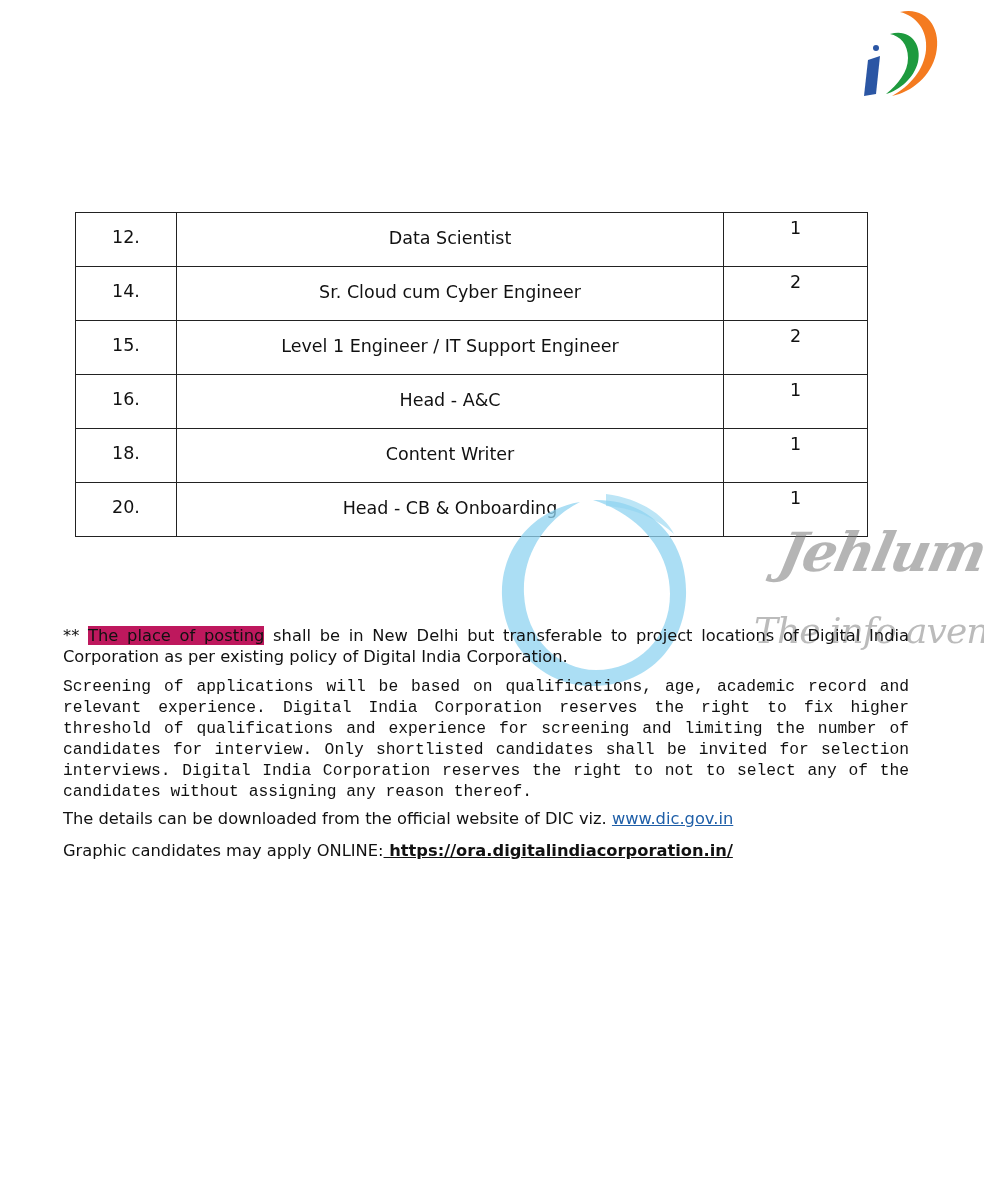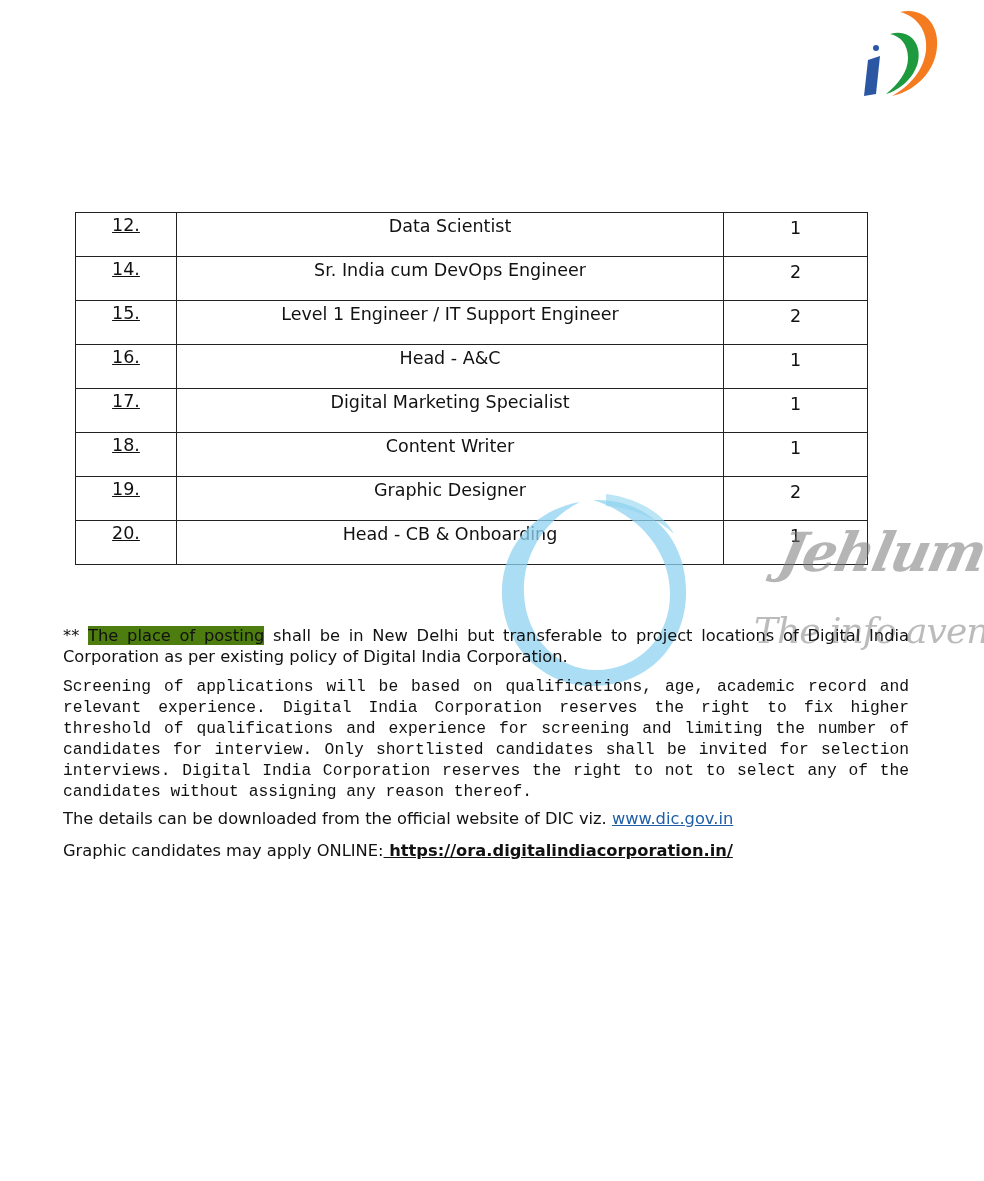--- a/index.html
+++ b/index.html
@@ -34,46 +34,45 @@
       border: 1px solid #222222;
       height: 39px;
       padding: 0;
       vertical-align: top;
       font-size: 17.5px;
       line-height: 22px;
       text-align: center;
     }
     .posts-table td.sl {
       width: 100px;
-      padding-top: 1px;
-      text-decoration: underline;
+      padding-top: 13px;
     }
     .posts-table td.post {
       width: 546px;
-      padding-top: 2px;
+      padding-top: 14px;
     }
     .posts-table td.count {
       width: 143px;
       padding-top: 4px;
     }
     .para {
       position: absolute;
       left: 63px;
       width: 846px;
       font-size: 16.3px;
       line-height: 21px;
       text-align: justify;
       margin: 0;
     }
     .p1 { top: 625px; }
     .p2 { top: 676px; font-family: Liberation Mono, monospace; }
     .p3 { top: 808px; }
     .p4 { top: 840px; }
     .hl {
-      background: #4d7c0f;
+      background: #be185d;
     }
     .link-blue {
       color: #1f5fa8;
       text-decoration: underline;
     }
     .link-black {
       color: #111111;
       font-weight: bold;
       text-decoration: underline;
     }
@@ -129,47 +128,37 @@
 
 <table class="posts-table">
   <tbody>
     <tr>
       <td class="sl">12.</td>
       <td class="post">Data Scientist</td>
       <td class="count">1</td>
     </tr>
     <tr>
       <td class="sl">14.</td>
-      <td class="post">Sr. India cum DevOps Engineer</td>
+      <td class="post">Sr. Cloud cum Cyber Engineer</td>
       <td class="count">2</td>
     </tr>
     <tr>
       <td class="sl">15.</td>
       <td class="post">Level 1 Engineer / IT Support Engineer</td>
       <td class="count">2</td>
     </tr>
     <tr>
       <td class="sl">16.</td>
       <td class="post">Head - A&amp;C</td>
       <td class="count">1</td>
     </tr>
     <tr>
-      <td class="sl">17.</td>
-      <td class="post">Digital Marketing Specialist</td>
-      <td class="count">1</td>
-    </tr>
-    <tr>
       <td class="sl">18.</td>
       <td class="post">Content Writer</td>
       <td class="count">1</td>
-    </tr>
-    <tr>
-      <td class="sl">19.</td>
-      <td class="post">Graphic Designer</td>
-      <td class="count">2</td>
     </tr>
     <tr>
       <td class="sl">20.</td>
       <td class="post">Head - CB &amp; Onboarding</td>
       <td class="count">1</td>
     </tr>
   </tbody>
 </table>
 
 <svg class="wm-circle" viewBox="0 0 210 210">

